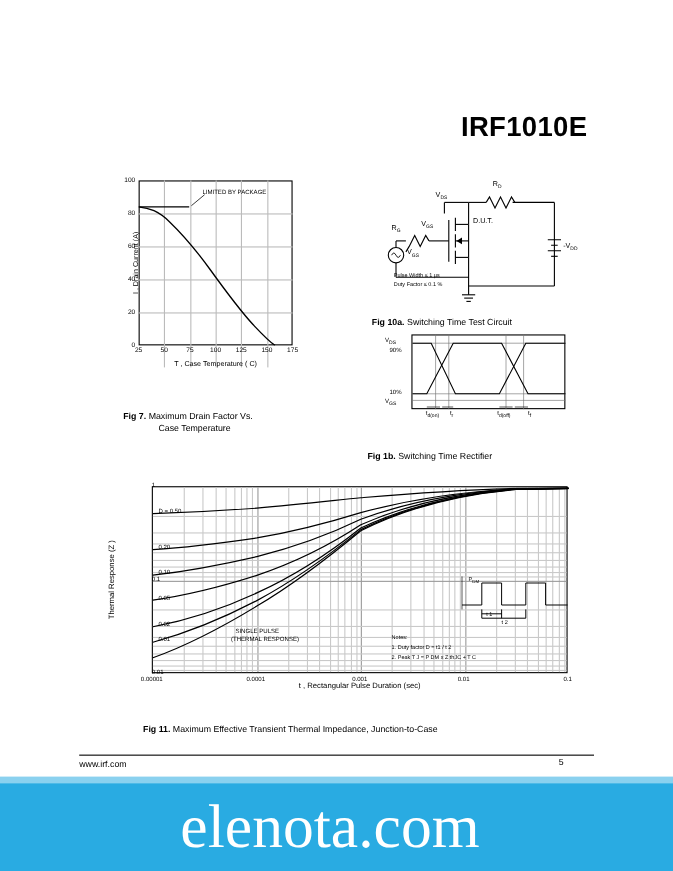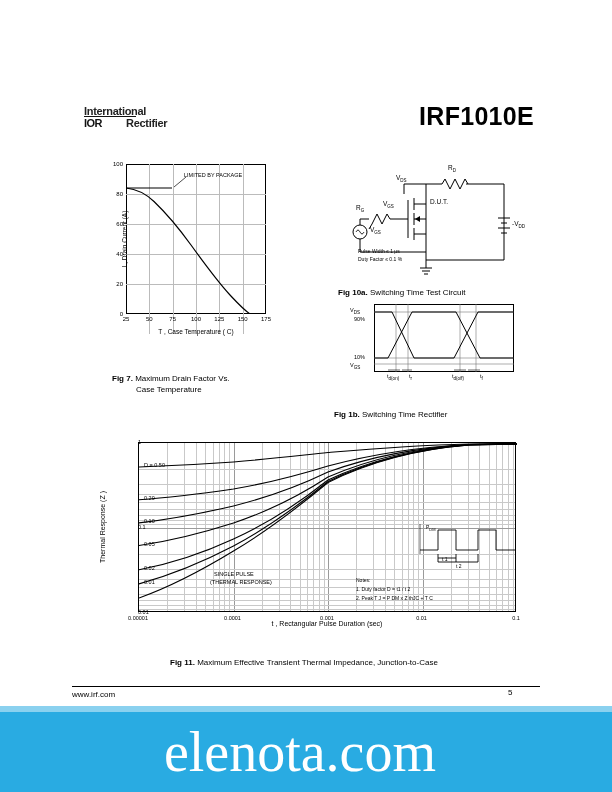--- a/index.html
+++ b/index.html
@@ -73,26 +73,20 @@
   .wm-band { position:absolute; left:0; top:712px; width:612px; height:80px; background:#29abe2; }
   .wm-text { position:absolute; left:0; top:712px; width:600px; height:80px; line-height:80px;
              text-align:center; font-size:56px; color:#ffffff; font-family:"Liberation Serif", serif; }
   .wm-top { position:absolute; left:0; top:706px; width:612px; height:6px; background:#29abe2; opacity:0.55;}
 </style>
 </head>
 <body>
 
 <div class="page">
 
-  <div class="logo">
-    <div class="l1">International</div>
-    <div class="bar"></div>
-    <div class="l2" style="left:42px;">Rectifier</div>
-    <div class="ior">IOR</div>
-  </div>
   <div class="partno">IRF1010E</div>
 
   <div id="fig9">
     <div class="plot">
       <div class="frame"></div>
 
       <div class="gridv" style="left:23.3px;"></div>
       <div class="gridv" style="left:46.7px;"></div>
       <div class="gridv" style="left:70px;"></div>
       <div class="gridv" style="left:93.3px;"></div>
@@ -129,21 +123,21 @@
       </div>
       <div class="xtitle">
         <span>T , Case Temperature   ( C)</span>
       </div>
     </div>
   </div>
   <div class="caption" style="left:112px; top:374px;">
     <span>Fig 7.</span>
     <span class="reg">Maximum Drain Factor Vs.</span>
   </div>
-  <div class="caption" style="left:136px; top:385px; font-weight:normal;">Case Temperature</div>
+  <div class="caption" style="left:144px; top:385px; font-weight:normal;">Case Temperature</div>
 
   <div id="fig10a">
     <svg width="200" height="130" viewBox="0 0 200 130" style="position:absolute;left:0;top:0;">
       <g stroke="#000" stroke-width="1" fill="none">
 
         <path d="M96,24 L112,24"></path>
         <path d="M136,24 L174,24"></path>
 
         <path d="M112,24 l3,-5 l5,10 l5,-10 l5,10 l5,-10 l3,5"></path>
 
@@ -383,21 +377,21 @@
         <path d="M4,4 L4,34"></path>
       </g>
     </svg>
     <div class="notes" style="left:338px; top:92px;">
       <span>P</span><sub style="font-size:4px">DM</sub>
     </div>
     <div class="notes" style="left:354px; top:124px;">t 1</div>
     <div class="notes" style="left:368px; top:131px;">t 2</div>
   </div>
 
-  <div class="caption" style="left:130px; top:658px;margin-left:40px;">
+  <div class="caption" style="left:130px; top:658px;">
     <span>Fig 11.</span>
     <span class="reg">Maximum Effective Transient Thermal Impedance, Junction-to-Case</span>
   </div>
 
   <div class="footer-line"></div>
   <div class="footer-url">www.irf.com</div>
   <div class="footer-pg">5</div>
 
   <div class="wm-top"></div>
   <div class="wm-band"></div>

